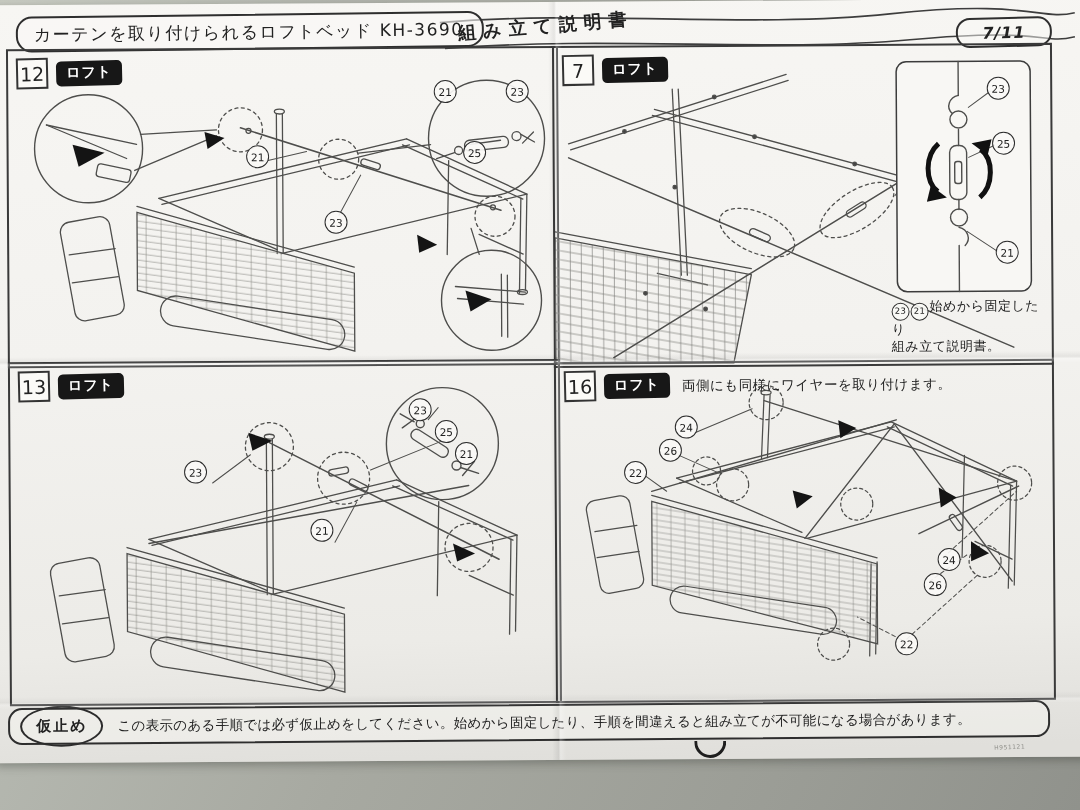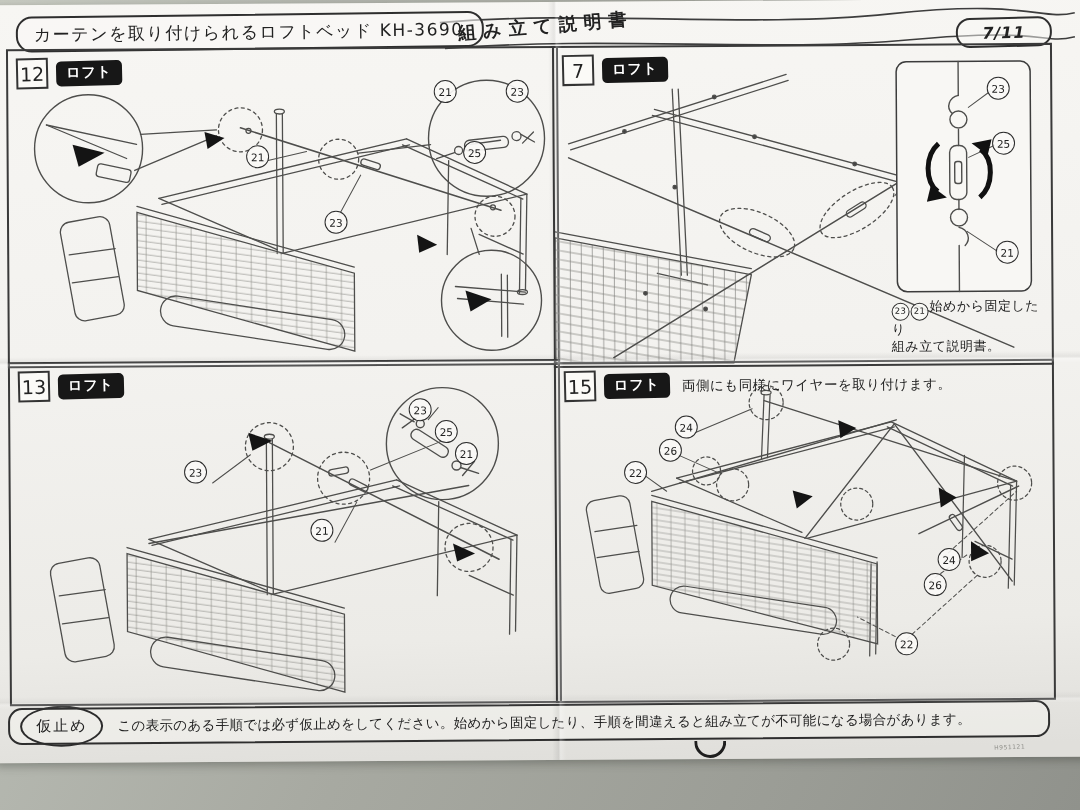--- a/index.html
+++ b/index.html
@@ -79,21 +79,21 @@
   }
   
   .footer-bar{
     position:absolute;left:14px;top:702px;width:1042px;height:37px;
     border:2px solid #2e2e2e;border-radius:14px;
     display:flex;align-items:center;gap:14px;padding:0 10px;box-sizing:border-box;
     transform:rotate(-0.1deg);background:rgba(250,249,246,.4);
   }
   .kari-label{
     border:2px solid #2c2c2c;border-radius:50%;
-    padding:9px 14px;font-size:15px;font-weight:normal;letter-spacing:2px;white-space:nowrap;
+    padding:9px 14px;font-size:15px;font-weight:bold;letter-spacing:2px;white-space:nowrap;
   }
   .footer-text{font-size:13.5px;letter-spacing:.3px;white-space:nowrap;}
   .print-code{position:absolute;left:1000px;top:744px;font-size:6px;color:#8d8d88;letter-spacing:.5px;transform:rotate(-2deg);}
   .hole{
     position:absolute;left:700px;top:740px;width:26px;height:14px;
     border:3px solid #1e1e1e;border-top:none;border-radius:0 0 26px 26px;
   }
 </style>
 </head>
 <body>
@@ -432,21 +432,21 @@
         </g>
 
         <g fill="#141414" stroke="none">
           <polygon points="282,58 300,66 284,76"></polygon>
           <polygon points="236,128 256,134 240,146"></polygon>
           <polygon points="382,126 400,136 384,146"></polygon>
           <polygon points="414,180 432,192 414,200"></polygon>
         </g>
       </svg>
       <div class="step-header">
-        <div class="step-num">15</div>
+        <div class="step-num">16</div>
         <div class="step-badge">ロフト</div>
         <div class="step-instruction">両側にも同様にワイヤーを取り付けます。</div>
       </div>
       <span class="co" style="left:130px;top:64px">24</span>
       <span class="co" style="left:114px;top:87px">26</span>
       <span class="co" style="left:79px;top:109px">22</span>
       <span class="co" style="left:392px;top:198px">24</span>
       <span class="co" style="left:378px;top:223px">26</span>
       <span class="co" style="left:349px;top:282px">22</span>
     </div>

